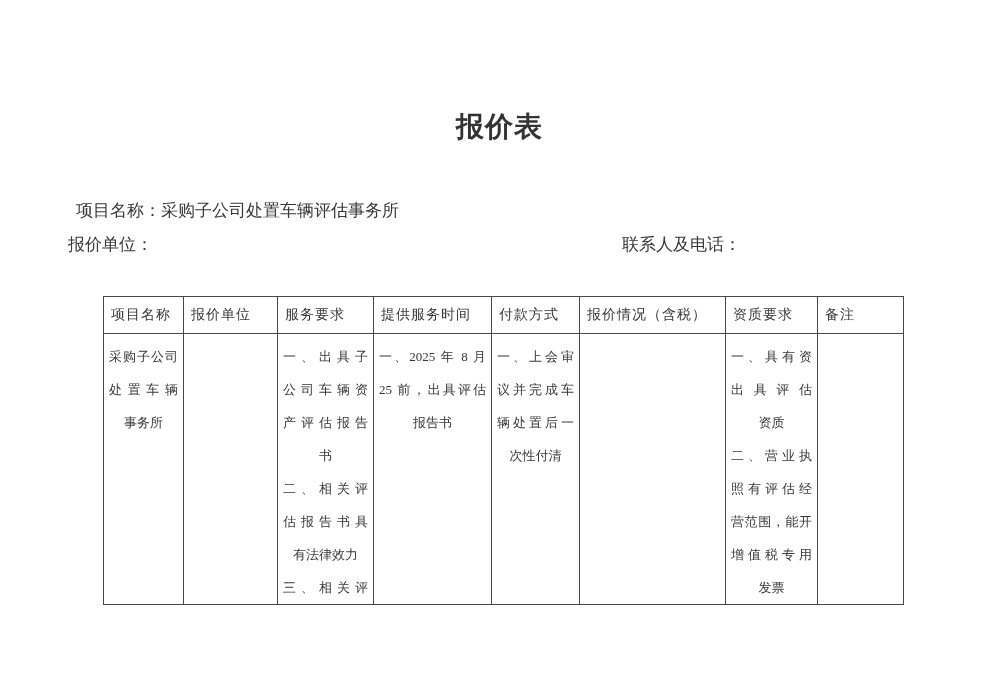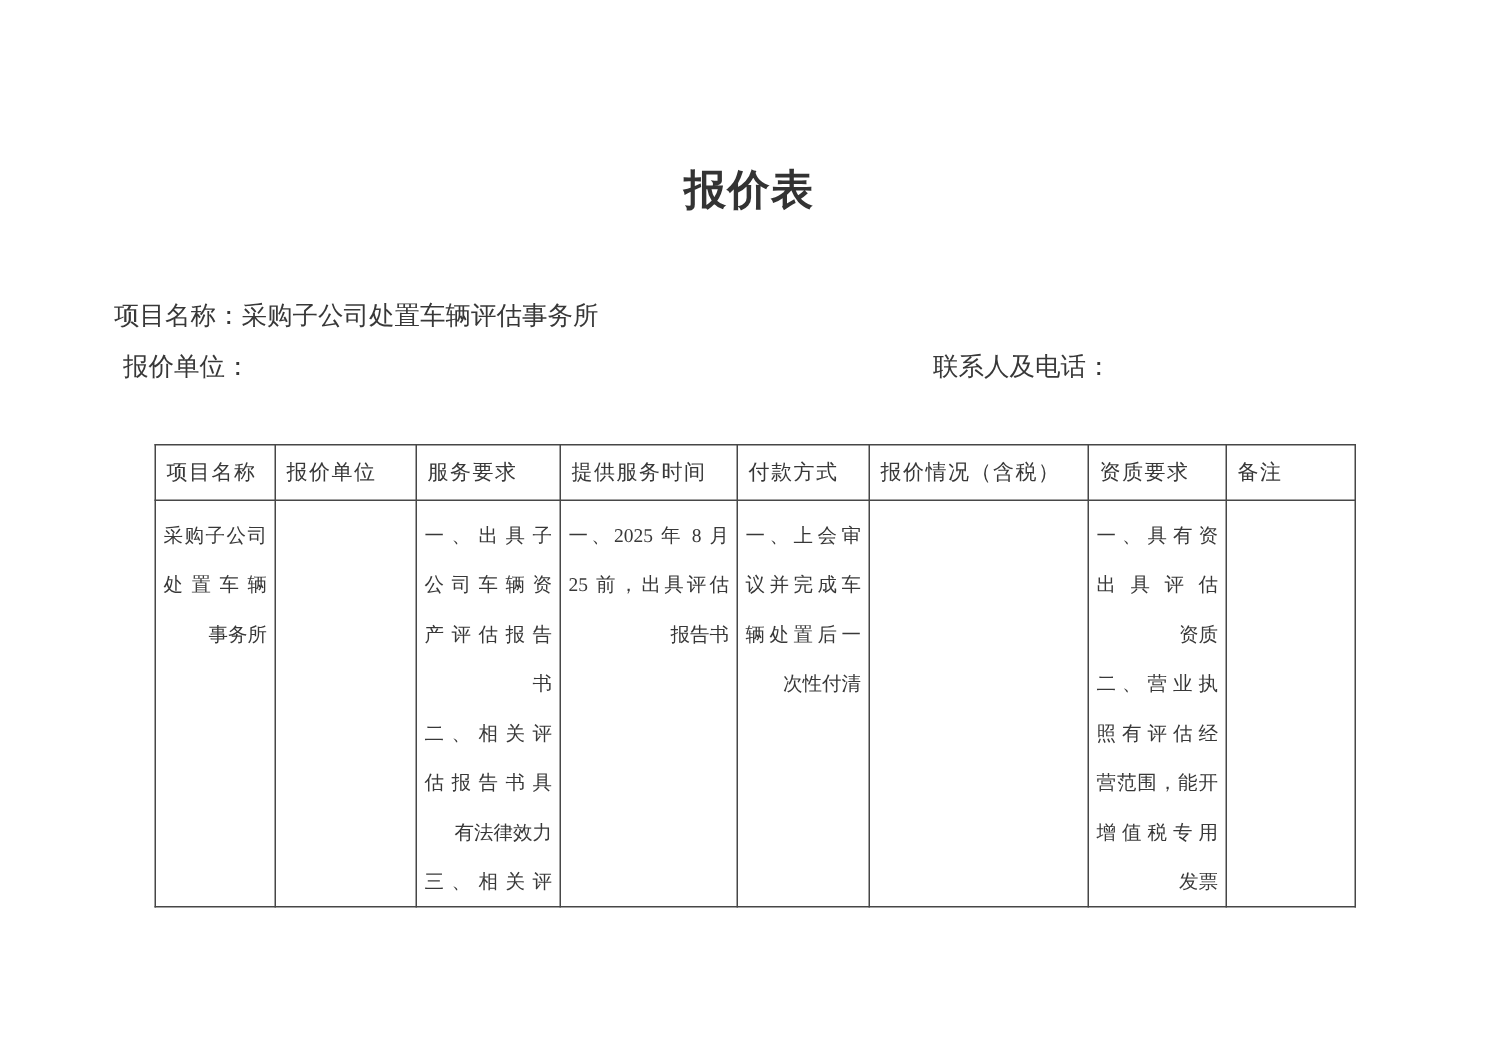--- a/index.html
+++ b/index.html
@@ -28,21 +28,21 @@
     letter-spacing: 1px;
     color: #333333;
   }
   .meta-line {
     position: absolute;
     font-size: 17px;
     white-space: nowrap;
     color: #383838;
   }
   .meta-project { top: 199px; left: 76px; }
-  .meta-quoter  { top: 233px; left: 82px; }
+  .meta-quoter  { top: 233px; left: 68px; }
   .meta-contact { top: 233px; left: 622px; }
 
   table.quote {
     position: absolute;
     left: 103px;
     top: 296px;
     width: 800px;
     border-collapse: collapse;
     table-layout: fixed;
   }
@@ -63,21 +63,21 @@
     overflow: hidden;
   }
   table.quote td {
     height: 270px;
     vertical-align: top;
     padding: 6px 5px 0 5px;
     font-size: 13px;
     line-height: 33px;
     overflow: hidden;
   }
-  td .ln { text-align: right; }
+  td .ln { text-align: center; }
   td .ln.jl { text-align: justify; text-align-last: justify; }
 </style>
 </head>
 <body>
 
 <div class="page">
 
   <h1 class="doc-title">报价表</h1>
 
   <div class="meta-line meta-project">

